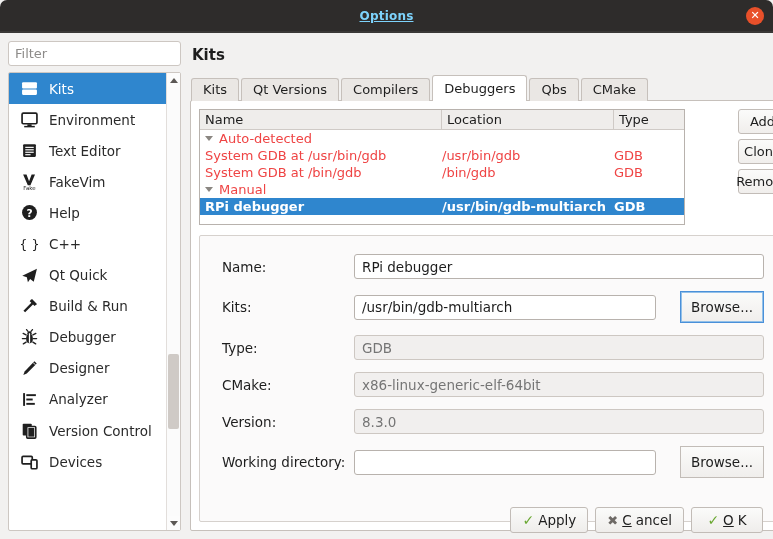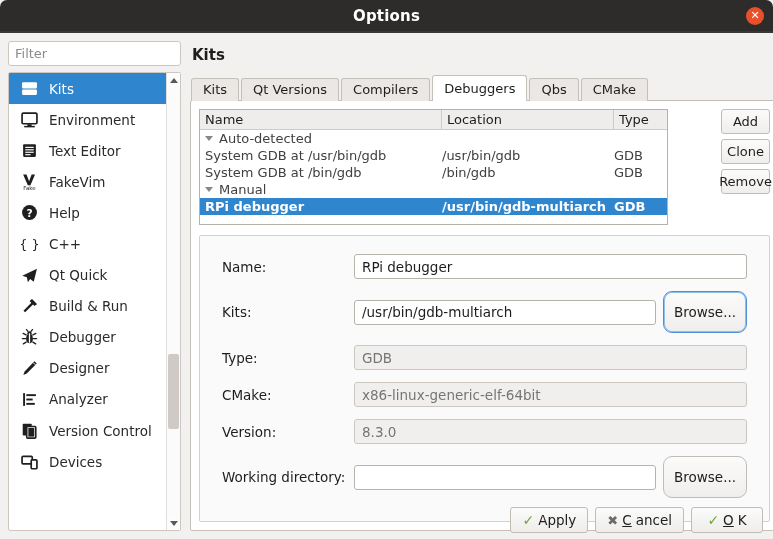--- a/index.html
+++ b/index.html
@@ -23,24 +23,25 @@
     position: relative;
     height: 31px;
     background: #2e2c2b;
     border-top-left-radius: 7px;
     border-top-right-radius: 7px;
     display: flex;
     align-items: center;
     justify-content: center;
   }
   #titlebar-title {
-    color: #ffffff;
-    font-size: 15px;
+    color: #7dd3fc;
+    font-size: 12px;
     font-weight: bold;
     letter-spacing: .2px;
+    text-decoration: underline;
   }
   #close-btn {
     position: absolute;
     right: 9px; top: 7px;
     width: 18px; height: 18px;
     border-radius: 50%;
     background: #e8502a;
     color: #fff;
     font-size: 11px;
     line-height: 18px;
@@ -243,21 +244,21 @@
     white-space: nowrap;
   }
   .th.c0 { width: 242px; }
   .th.c1 { width: 172px; }
   .th.c2 { flex: 1; border-right: none; }
 
   .trow {
     display: flex;
     height: 17px;
     font-size: 13px;
-    color: #404040;
+    color: #ef4444;
     align-items: center;
     cursor: default;
   }
   .trow.selected { background: #2f86ce; color: #ffffff; font-weight: bold; }
   .td { overflow: hidden; white-space: nowrap; line-height: 17px; }
   .td.c0 { width: 242px; padding-left: 5px; display: flex; align-items: center; }
   .td.c1 { width: 172px; }
   .td.c2 { flex: 1; }
   .tw-arrow {
     width: 0; height: 0;
@@ -327,26 +328,26 @@
     outline: none;
     flex: 1;
   }
   .finput.wide { flex: 0 0 302px; }
   .finput.disabled {
     background: #f1efee;
     color: #a9a5a1;
     border-color: #cdc7c2;
   }
   .browse-btn {
-    margin-left: 7px;
-    height: 42px;
+    margin-left: 24px;
+    height: 32px;
     padding: 0 10px;
     background: linear-gradient(#fbfbfa, #f0eeec);
     border: 1px solid #c2bcb7;
-    border-radius: 9px;
+    border-radius: 0;
     font-size: 13.5px;
     color: #1d1d1d;
     font-family: inherit;
     cursor: pointer;
     display: flex;
     align-items: center;
   }
   .browse-btn.focused {
     border-color: #4a90d9;
     box-shadow: 0 0 0 1px #93c0e8 inset;

